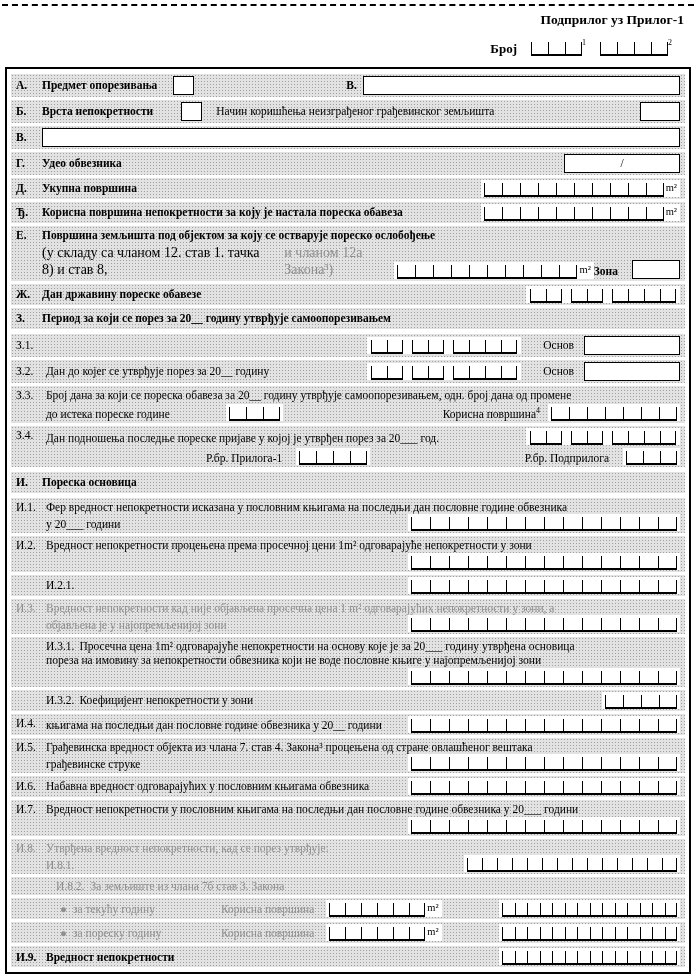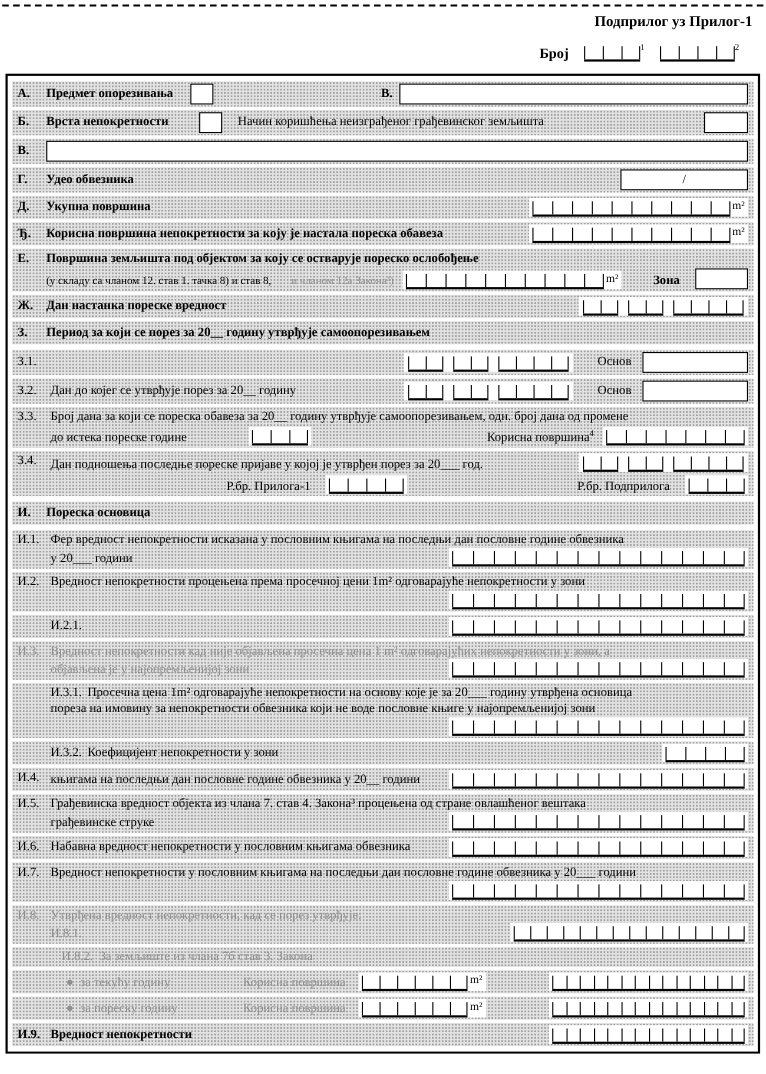--- a/index.html
+++ b/index.html
@@ -30,21 +30,21 @@
   .c19 .cc{width:19px}
   .c17 .cc{width:17px}
   .c16 .cc{width:16px}
   .c15 .cc{width:15px}
   .c12 .cc{width:12.5px}
   .wp{background:#fff;padding:3px 3px 0;display:inline-flex;}
   .dg{background:#fff;padding:3px 4px 0;display:inline-flex;align-items:flex-end;gap:9px}
   .box{border:1.8px solid #000;background:#fff;height:19px;display:inline-block;flex:none}
   .smbox{width:21px}
   .m2{font-size:10.5px;margin-left:2px;line-height:1}
-  .small{font-size:10px}
+  .small{font-size:14px}
   .slashbox{width:116px;text-align:center;line-height:16px}
 </style>
 </head>
 <body>
 
 <div class="page">
 
   <div class="dashline"></div>
 
   <div class="hdr">
@@ -171,21 +171,21 @@
             </span>
           <span class="sp"></span>
           <span class="b">Зона</span>
           <span class="box" style="width:48px;margin-left:14px"></span>
         </span>
       </span>
     </div>
 
     <div class="row stip">
       <span class="no">Ж.</span>
-      <span class="b">Дан настанка пореске вредност</span>
+      <span class="b">Дан државину пореске обавезе</span>
       <span class="sp"></span>
       <span class="dg">
           <span class="comb c16">
             <span class="cc"></span>
             <span class="cc"></span>
           </span>
           <span class="comb c16">
             <span class="cc"></span>
             <span class="cc"></span>
           </span>
@@ -553,21 +553,21 @@
                 <span class="cc"></span>
                 <span class="cc"></span>
               </span>
             </span>
           </span>
       </span>
     </div>
 
     <div class="row stip">
       <span class="non">И.6.</span>
-      <span>Набавна вредност непокретности у пословним књигама обвезника</span>
+      <span>Набавна вредност одговарајућих у пословним књигама обвезника</span>
       <span class="sp"></span>
       <span class="wp">
           <span class="comb c19">
             <span class="cc"></span>
             <span class="cc"></span>
             <span class="cc"></span>
             <span class="cc"></span>
             <span class="cc"></span>
             <span class="cc"></span>
             <span class="cc"></span>

